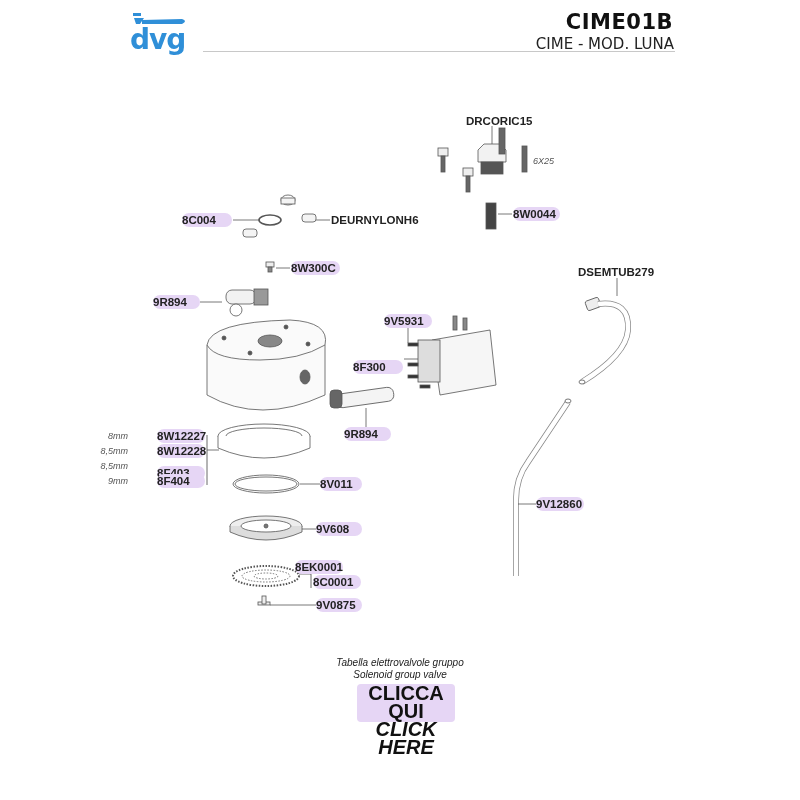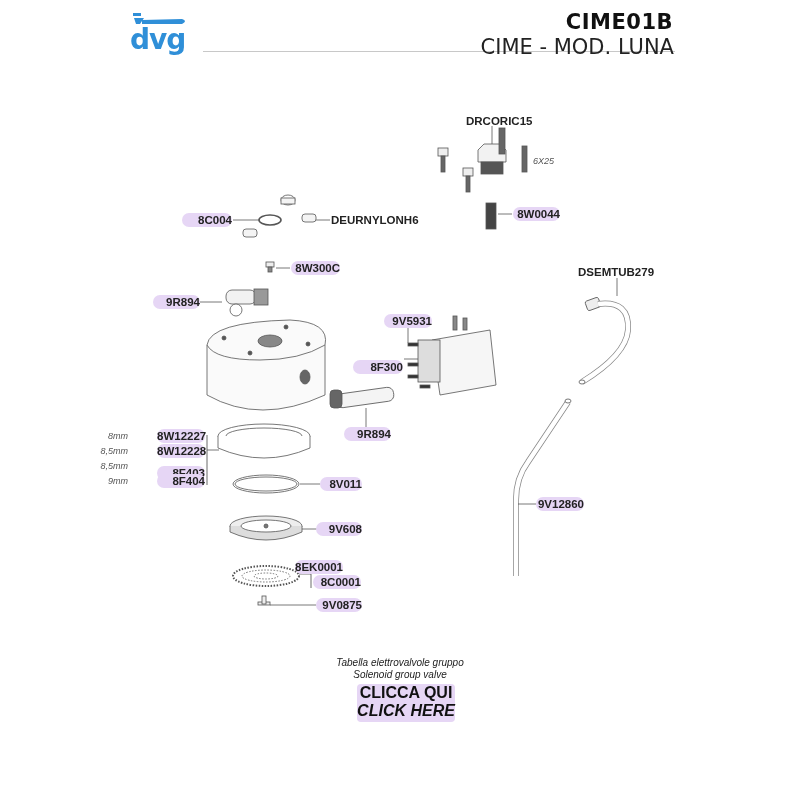--- a/index.html
+++ b/index.html
@@ -1,26 +1,26 @@
 <!DOCTYPE html>
 <html><head>
 <meta charset="utf-8">
 <style>
   html, body { margin:0; padding:0; background:#fff; }
   body { width:800px; height:800px; position:relative; overflow:hidden; font-family:"Liberation Sans", sans-serif; }
   .abs { position:absolute; }
   .hdr-line { position:absolute; left:203px; top:51px; width:472px; height:1px; background:#c8c8c8; }
   .title-code { position:absolute; right:127px; top:10px; font-family:"DejaVu Sans", sans-serif; font-weight:700; font-size:21px; color:#111; letter-spacing:0.5px;margin-left:20px; }
-  .subtitle { position:absolute; right:126px; top:35px; font-family:"DejaVu Sans", sans-serif; font-size:21px; color:#222; }
-  .tag { position:absolute; background:#e6d6f5; color:#222; font-weight:700; font-size:11.5px; font-family:"Liberation Sans", sans-serif; height:14px; line-height:14px; text-align:right; border-radius:7px; }
+  .subtitle { position:absolute; right:126px; top:35px; font-family:"DejaVu Sans", sans-serif; font-size:15px; color:#222; }
+  .tag { position:absolute; background:#e6d6f5; color:#222; font-weight:700; font-size:11.5px; font-family:"Liberation Sans", sans-serif; height:14px; line-height:14px; text-align:left; border-radius:7px; }
   .plain { position:absolute; color:#222; font-weight:700; font-size:11.5px; font-family:"Liberation Sans", sans-serif; line-height:14px; }
   .mm { position:absolute; color:#555; font-style:italic; font-size:9px; line-height:14px; font-family:"Liberation Sans", sans-serif; text-align:right; width:48px; }
   .note { position:absolute; left:320px; width:160px; text-align:center; font-style:italic; font-size:10px; color:#222; }
   .cta { position:absolute; left:357px; top:684px; width:98px; height:38px; background:#e6d6f5; border-radius:4px; text-align:center; cursor:pointer; }
-  .cta span { display:block; font-weight:700; font-size:16px; line-height:18px; color:#111; }
+  .cta span { display:block; font-weight:700; font-size:20px; line-height:18px; color:#111; }
   .cta span.it { font-style:italic; }
   svg.draw { position:absolute; left:0; top:0; }
 </style>
 </head>
 <body>
 
 <div>
   <svg class="abs" style="left:130px;top:10px" width="60" height="52" viewBox="0 0 60 52">
     <rect x="3" y="3" width="8" height="3" fill="#2f8fd8"></rect>
     <path d="M4 8 L14 8 L10 14 L6 14 Z" fill="#2f8fd8"></path>

